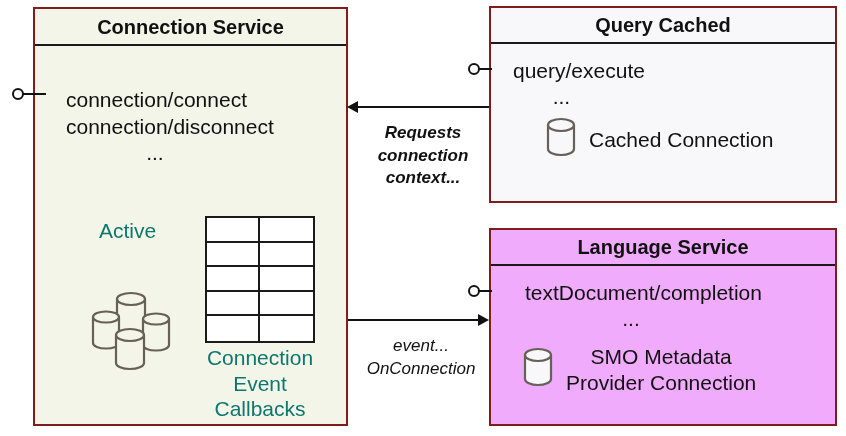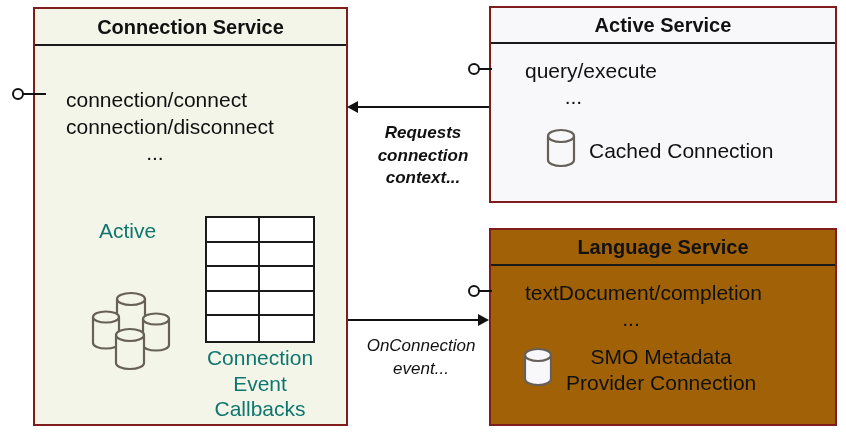--- a/index.html
+++ b/index.html
@@ -58,21 +58,21 @@
     height: 197px;
     background: #f8f8fb;
   }
   #query-service .comp-header { height: 36px; }
 
   #language-service {
     left: 489px;
     top: 228px;
     width: 348px;
     height: 198px;
-    background: #a16207;
+    background: #f0abfc;
   }
   #language-service .comp-header { height: 36px; }
 
   
   .iface-list {
     position: absolute;
     color: #111111;
     font-size: 21px;
     line-height: 1.28;
     white-space: nowrap;
@@ -234,28 +234,28 @@
 
     </div>
   </div>
 
   <div class="lollipop" style="left:12px; top:88px; width:34px;">
     <div class="lolli-circle"></div>
     <div class="lolli-stem" style="width:23px;"></div>
   </div>
 
   <div class="component" id="query-service">
-    <div class="comp-header">Active Service</div>
+    <div class="comp-header">Query Cached</div>
     <div class="comp-body">
-      <div class="iface-list" style="left:34px; top:14px;">
+      <div class="iface-list" style="left:22px; top:14px;">
         <div>query/execute</div>
         <div class="iface-dots" style="text-align:center; padding-right:35px;">...</div>
       </div>
 
-      <div class="db-row" style="left:54px; top:82px;">
+      <div class="db-row" style="left:54px; top:71px;">
         <span>
           <svg width="32" height="44" viewBox="0 0 32 44" xmlns="http://www.w3.org/2000/svg">
             <g fill="#f8f8fb" stroke="#666059" stroke-width="2.2" stroke-linejoin="round">
               <path d="M3,10 L3,34 a13,6 0 0 0 26,0 L29,10 Z"></path>
               <ellipse cx="16" cy="10" rx="13" ry="6"></ellipse>
             </g>
           </svg>
         </span>
         <span class="db-text">Cached Connection</span>
       </div>
@@ -304,18 +304,18 @@
       <div>Requests</div>
       <div>connection</div>
       <div>context...</div>
     </div>
   </div>
 
   <div class="connector">
     <div class="conn-line-h" style="left:348px; top:319px; width:131px;"></div>
     <div class="arrowhead-right" style="left:478px; top:314px;"></div>
     <div class="conn-label" style="left:358px; top:335px; width:126px;">
+      <div>event...</div>
       <div>OnConnection</div>
-      <div>event...</div>
     </div>
   </div>
 
 </div>
 
 </body></html>

